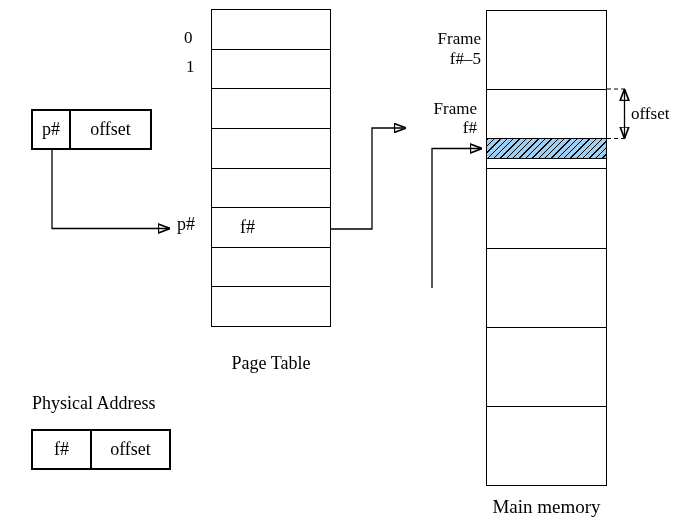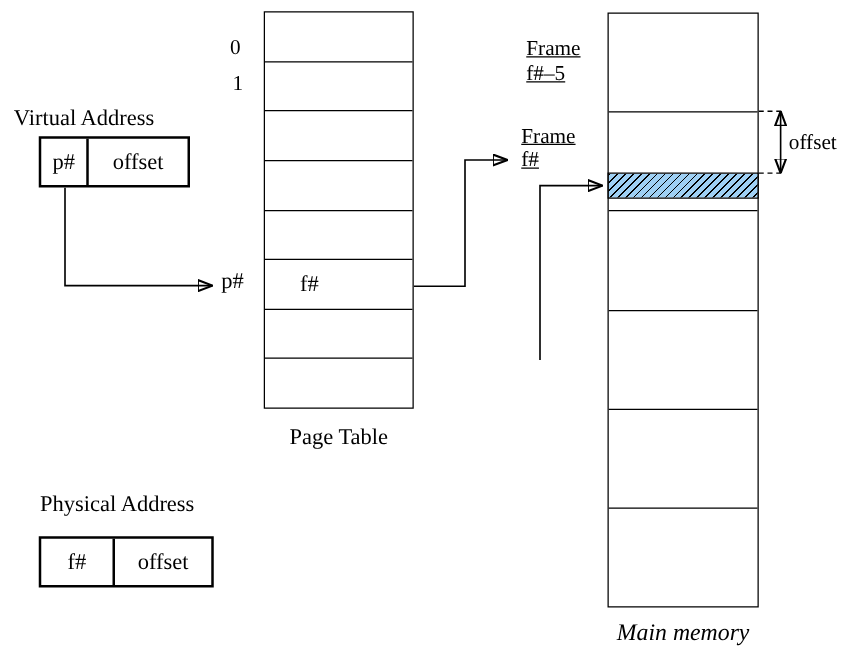--- a/index.html
+++ b/index.html
@@ -5,21 +5,21 @@
   html,body { margin:0; padding:0; background:#fff; }
   .canvas {
     position:relative; width:683px; height:531px; background:#ffffff;
     font-family:"Liberation Serif","DejaVu Serif",serif; color:#000;
     overflow:hidden;
   }
   .abs { position:absolute; }
   .label { position:absolute; font-size:17px; line-height:1.1; white-space:nowrap; }
   .title { font-size:18px; }
   .caption { font-size:18px; text-align:center; }
-  .two-line { text-align:left; white-space:normal;text-decoration:underline; }
+  .two-line { text-align:right; white-space:normal; }
 
   .addr-box {
     position:absolute; box-sizing:border-box; border:2px solid #000;
     display:flex; background:#fff;
   }
   .addr-cell {
     display:flex; align-items:center; justify-content:center;
     font-size:18px; box-sizing:border-box;
   }
   .addr-cell.first { border-right:2px solid #000; }
@@ -56,21 +56,20 @@
       </marker>
     </defs>
     <path d="M52,150 L52,228.5 L170,228.5" marker-end="url(#ah)"></path>
     <path d="M331,229 L372,229 L372,128 L406,128" marker-end="url(#ah)"></path>
     <path d="M432,288 L432,148.5 L482,148.5" marker-end="url(#ah)"></path>
     <line class="dash" x1="607" y1="89" x2="628" y2="89"></line>
     <line class="dash" x1="607" y1="138.5" x2="628" y2="138.5"></line>
     <path d="M624.5,89 L624.5,138.5" marker-start="url(#ah)" marker-end="url(#ah)"></path>
   </svg>
 
-  <div class="label title" style="left:11px; top:85px;">Virtual Address</div>
   <div class="addr-box" style="left:31px; top:109px; width:121px; height:41px;">
     <div class="addr-cell first" style="width:38px;">p#</div>
     <div class="addr-cell grow">offset</div>
   </div>
 
   <div class="label title" style="left:32px; top:394px;">Physical Address</div>
   <div class="addr-box" style="left:31px; top:429px; width:140px; height:41px;">
     <div class="addr-cell first" style="width:59px;">f#</div>
     <div class="addr-cell grow">offset</div>
   </div>
@@ -83,32 +82,32 @@
     <div class="row"></div>
     <div class="row">
       <span class="pt-entry">f#</span>
     </div>
     <div class="row"></div>
     <div class="row"></div>
   </div>
   <div class="label" style="left:184px; top:29px;">0</div>
   <div class="label" style="left:186px; top:58px;">1</div>
   <div class="label" style="left:177px; top:215px; font-size:18px;">p#</div>
-  <div class="caption abs" style="left:211px; top:339px; width:120px;">Page Table</div>
+  <div class="caption abs" style="left:211px; top:353px; width:120px;">Page Table</div>
 
   <div class="col-table" style="left:486px; top:10px; width:121px; height:476px;">
     <div class="row"></div>
     <div class="row"></div>
     <div class="row"></div>
     <div class="row"></div>
     <div class="row"></div>
     <div class="row"></div>
   </div>
   <div class="hatch-band" style="left:486px; top:138px; width:121px; height:21px;"></div>
-  <div class="caption abs" style="left:483px; top:496px; width:127px; font-size:19px;font-style:italic;">Main memory</div>
+  <div class="caption abs" style="left:483px; top:496px; width:127px; font-size:19px;">Main memory</div>
 
   <div class="label two-line" style="left:421px; top:29px; width:60px; line-height:20px;">
     <span>Frame</span><br>
     <span>f#–5</span>
   </div>
   <div class="label two-line" style="left:417px; top:99px; width:60px; line-height:19px;">
     <span>Frame</span><br>
     <span>f#</span>
   </div>
   <div class="label" style="left:631px; top:105px;">offset</div>

